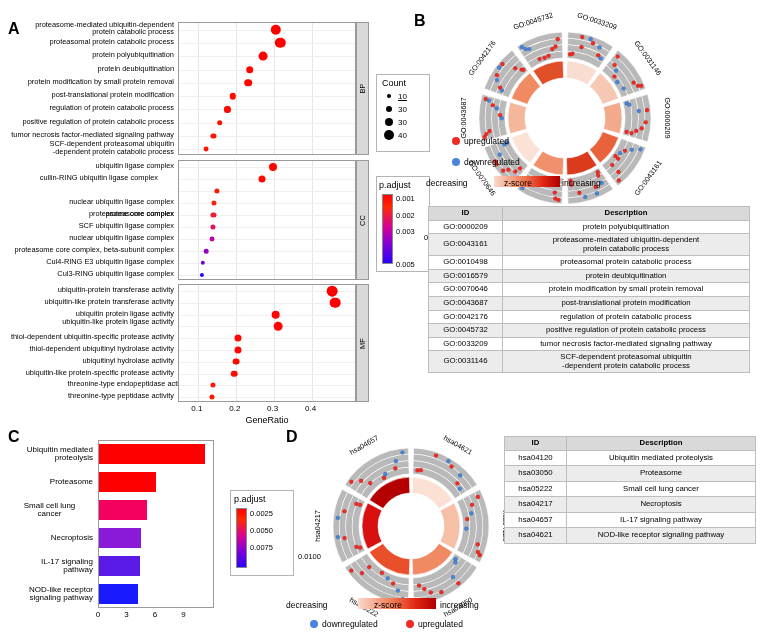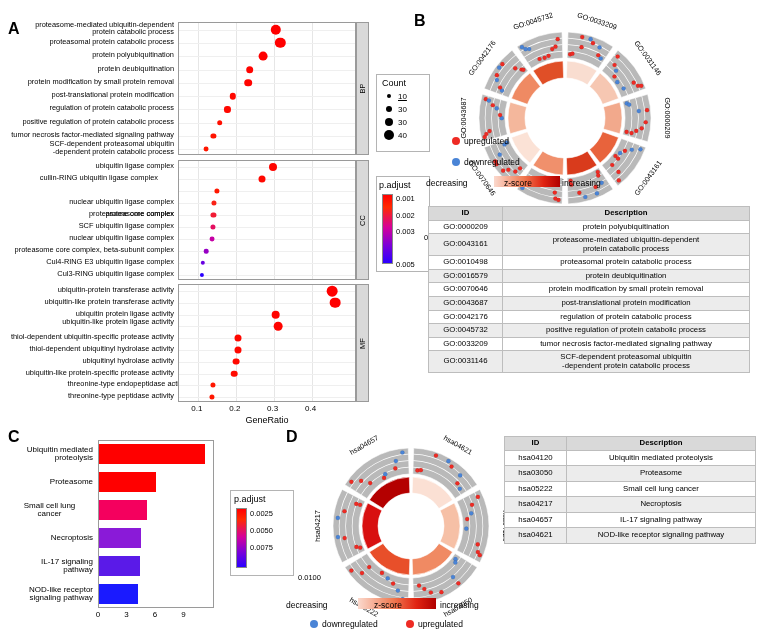--- a/index.html
+++ b/index.html
@@ -532,21 +532,21 @@
       <div class="xtick" style="left:92px; top:186px;">0</div>
       <div class="xtick" style="left:120.52459016393443px; top:186px;">3</div>
       <div class="xtick" style="left:149.04918032786887px; top:186px;">6</div>
       <div class="xtick" style="left:177.5737704918033px; top:186px;">9</div>
       <div class="legend-box" style="left:224px; top:66px; width:64px; height:86px;"></div>
       <div class="legend-title" style="position:absolute; left:228px; top:70px;">p.adjust</div>
       <div class="padj-bar" style="left:230px; top:84px; height:60px;"></div>
       <div class="padj-tick" style="left:244px; top:89px;">0.0025</div>
       <div class="padj-tick" style="left:244px; top:106px;">0.0050</div>
       <div class="padj-tick" style="left:244px; top:123px;">0.0075</div>
-      <div class="padj-tick" style="left:244px; top:153px;padding-left:48px;">0.0100</div>
+      <div class="padj-tick" style="left:244px; top:132px;padding-left:48px;">0.0100</div>
     </div>
 
   <div class="panel-letter" style="left:286px; top:428px;">D</div>
   <div id="panelD">
     <svg id="d-svg" width="210" height="180" style="position:absolute;left:24px;top:12px;">
         <path d="M107.72216074279508,12.047515492510527 A78,78 0 0 1 171.14775150020122,48.66629738981002 L149.09850100013415,62.444198259873346 A52,52 0 0 0 106.81477382853005,38.03167699500702 Z" fill="#b9b9b9" stroke="#ffffff" stroke-width="0.6"></path>
         <path d="M107.06605020478807,30.836063040469526 A59.2,59.2 0 0 1 155.20444729246043,58.62877955739427 L154.6108136251509,58.999723042357516 A58.5,58.5 0 0 0 107.04162055709631,31.5356366193829 Z" fill="#ffffff"></path>
         <path d="M107.29289693335433,24.340022664845407 A65.7,65.7 0 0 1 160.7167599174772,55.18430433987844 L160.12312625016767,55.55524782484168 A65,65 0 0 0 107.26846728566257,25.03959624375878 Z" fill="#ffffff"></path>
         <path d="M107.51974366192057,17.843982289221287 A72.2,72.2 0 0 1 166.22907254249395,51.73982912236261 L165.63543887518446,52.11077260732585 A71.5,71.5 0 0 0 107.49531401422882,18.543555868134646 Z" fill="#ffffff"></path>
         <path d="M106.71007533842256,41.02984947606431 A49,49 0 0 1 146.55435671166487,64.03395605257296 L132.98558717316206,72.51266428030424 A33,33 0 0 0 106.15168339118253,57.02010270836984 Z" fill="#fbe0d4" stroke="#ffffff" stroke-width="0.6"></path>

